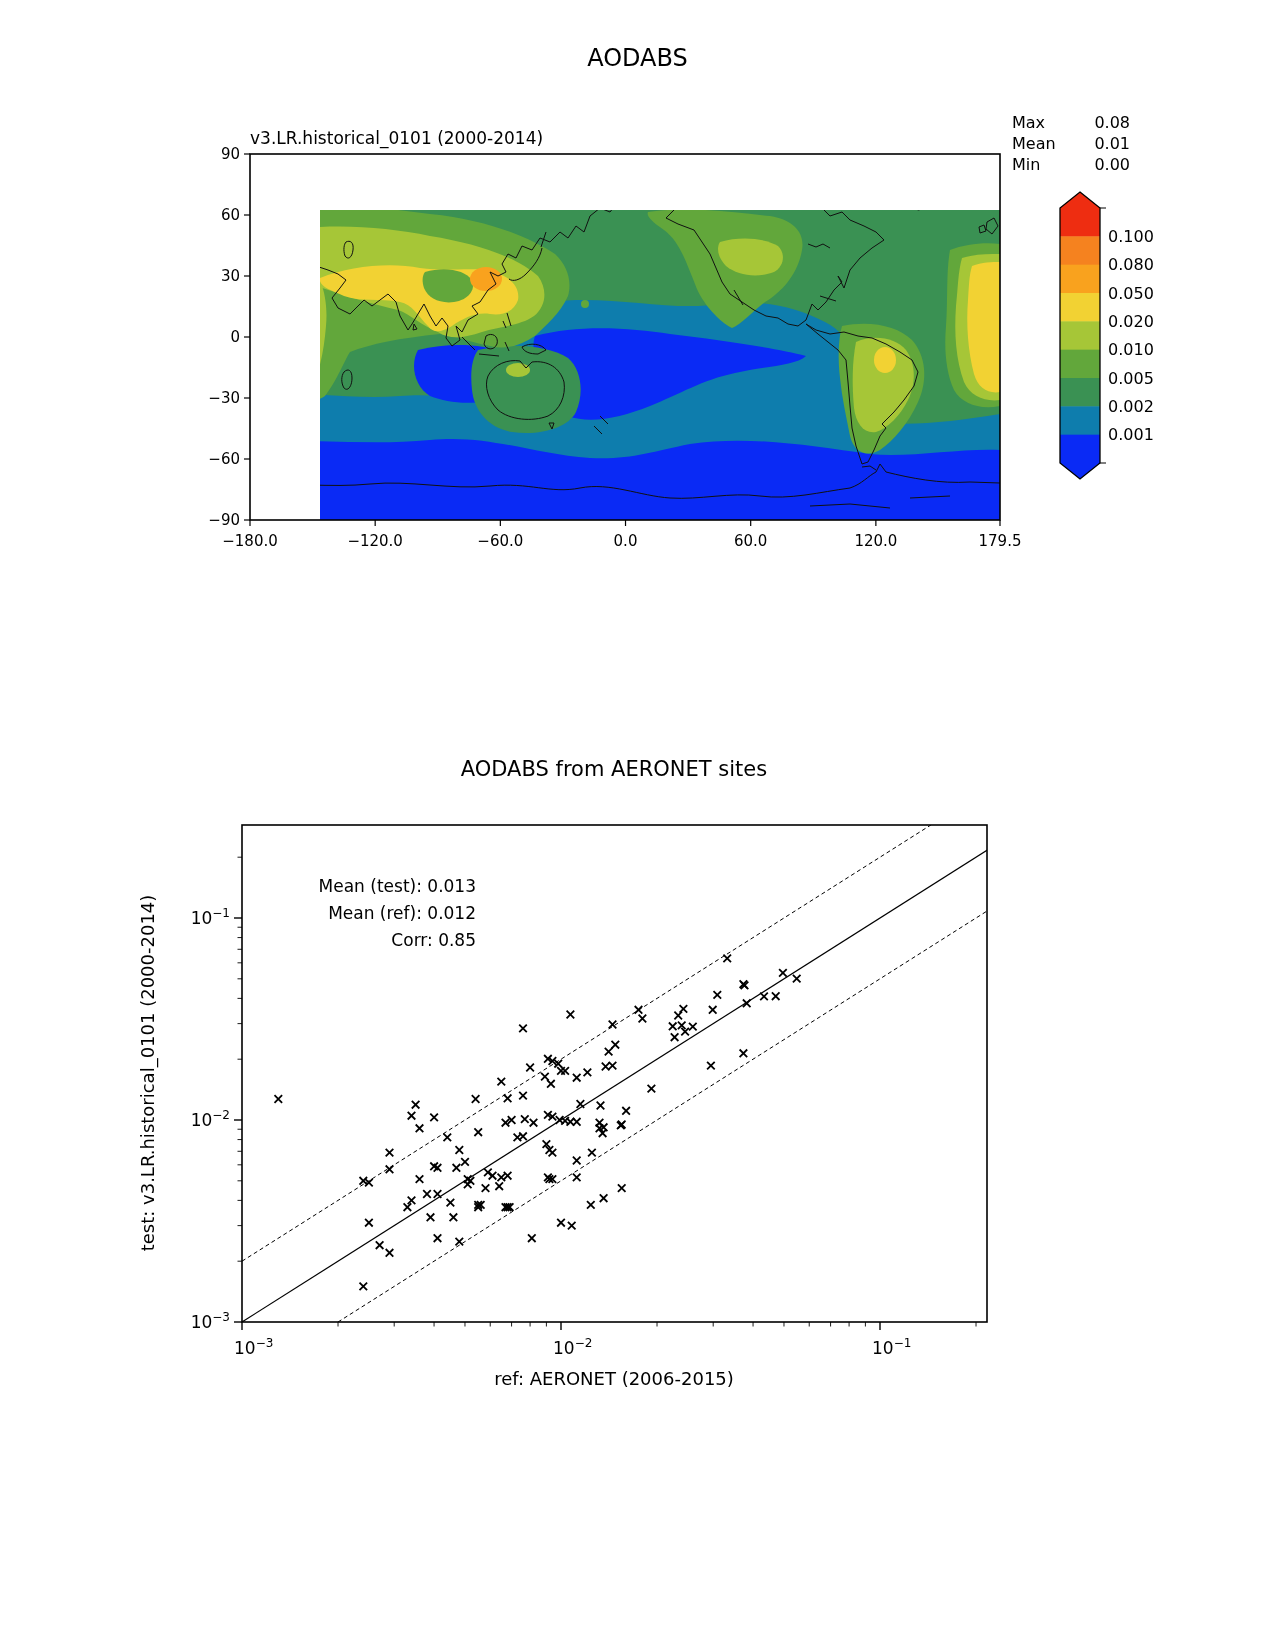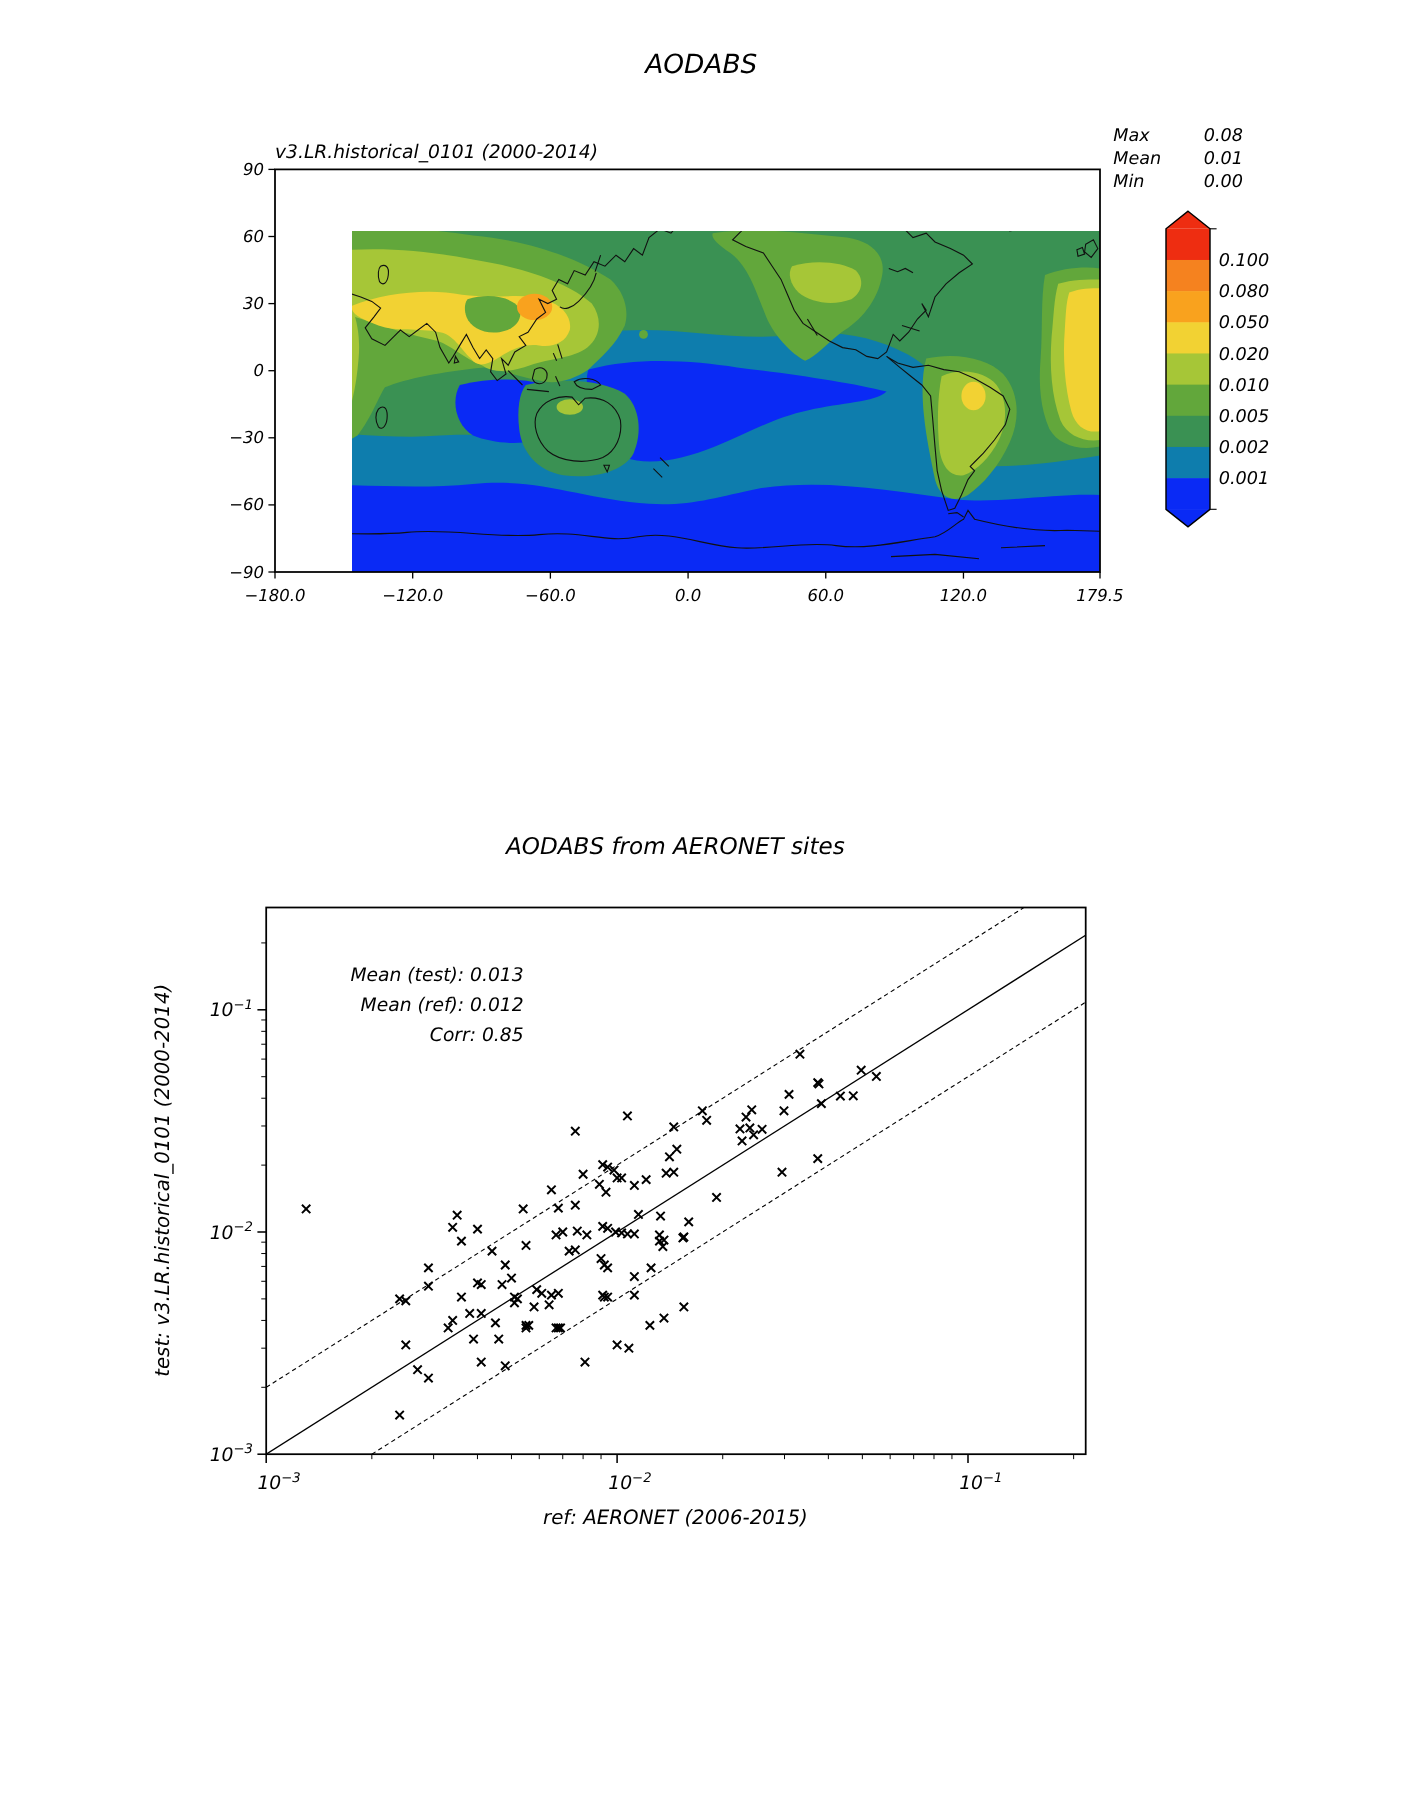--- a/index.html
+++ b/index.html
@@ -1,17 +1,17 @@
 <!DOCTYPE html>
 <html><head>
 <meta charset="utf-8">
 <style>
   html,body{margin:0;padding:0;background:#fff;}
   .page{position:relative;width:1275px;height:1650px;background:#ffffff;
-        font-family:"DejaVu Sans","Liberation Sans",sans-serif;color:#000;overflow:hidden;font-style:italic;}
+        font-family:"DejaVu Sans","Liberation Sans",sans-serif;color:#000;overflow:hidden;}
   .main-title{position:absolute;top:44px;left:0;width:1275px;text-align:center;
               font-size:24px;color:#000;}
   svg{position:absolute;overflow:visible;}
   text{font-family:"DejaVu Sans","Liberation Sans",sans-serif;fill:#000;}
 </style>
 </head>
 <body>
 
 <div class="page">
 

